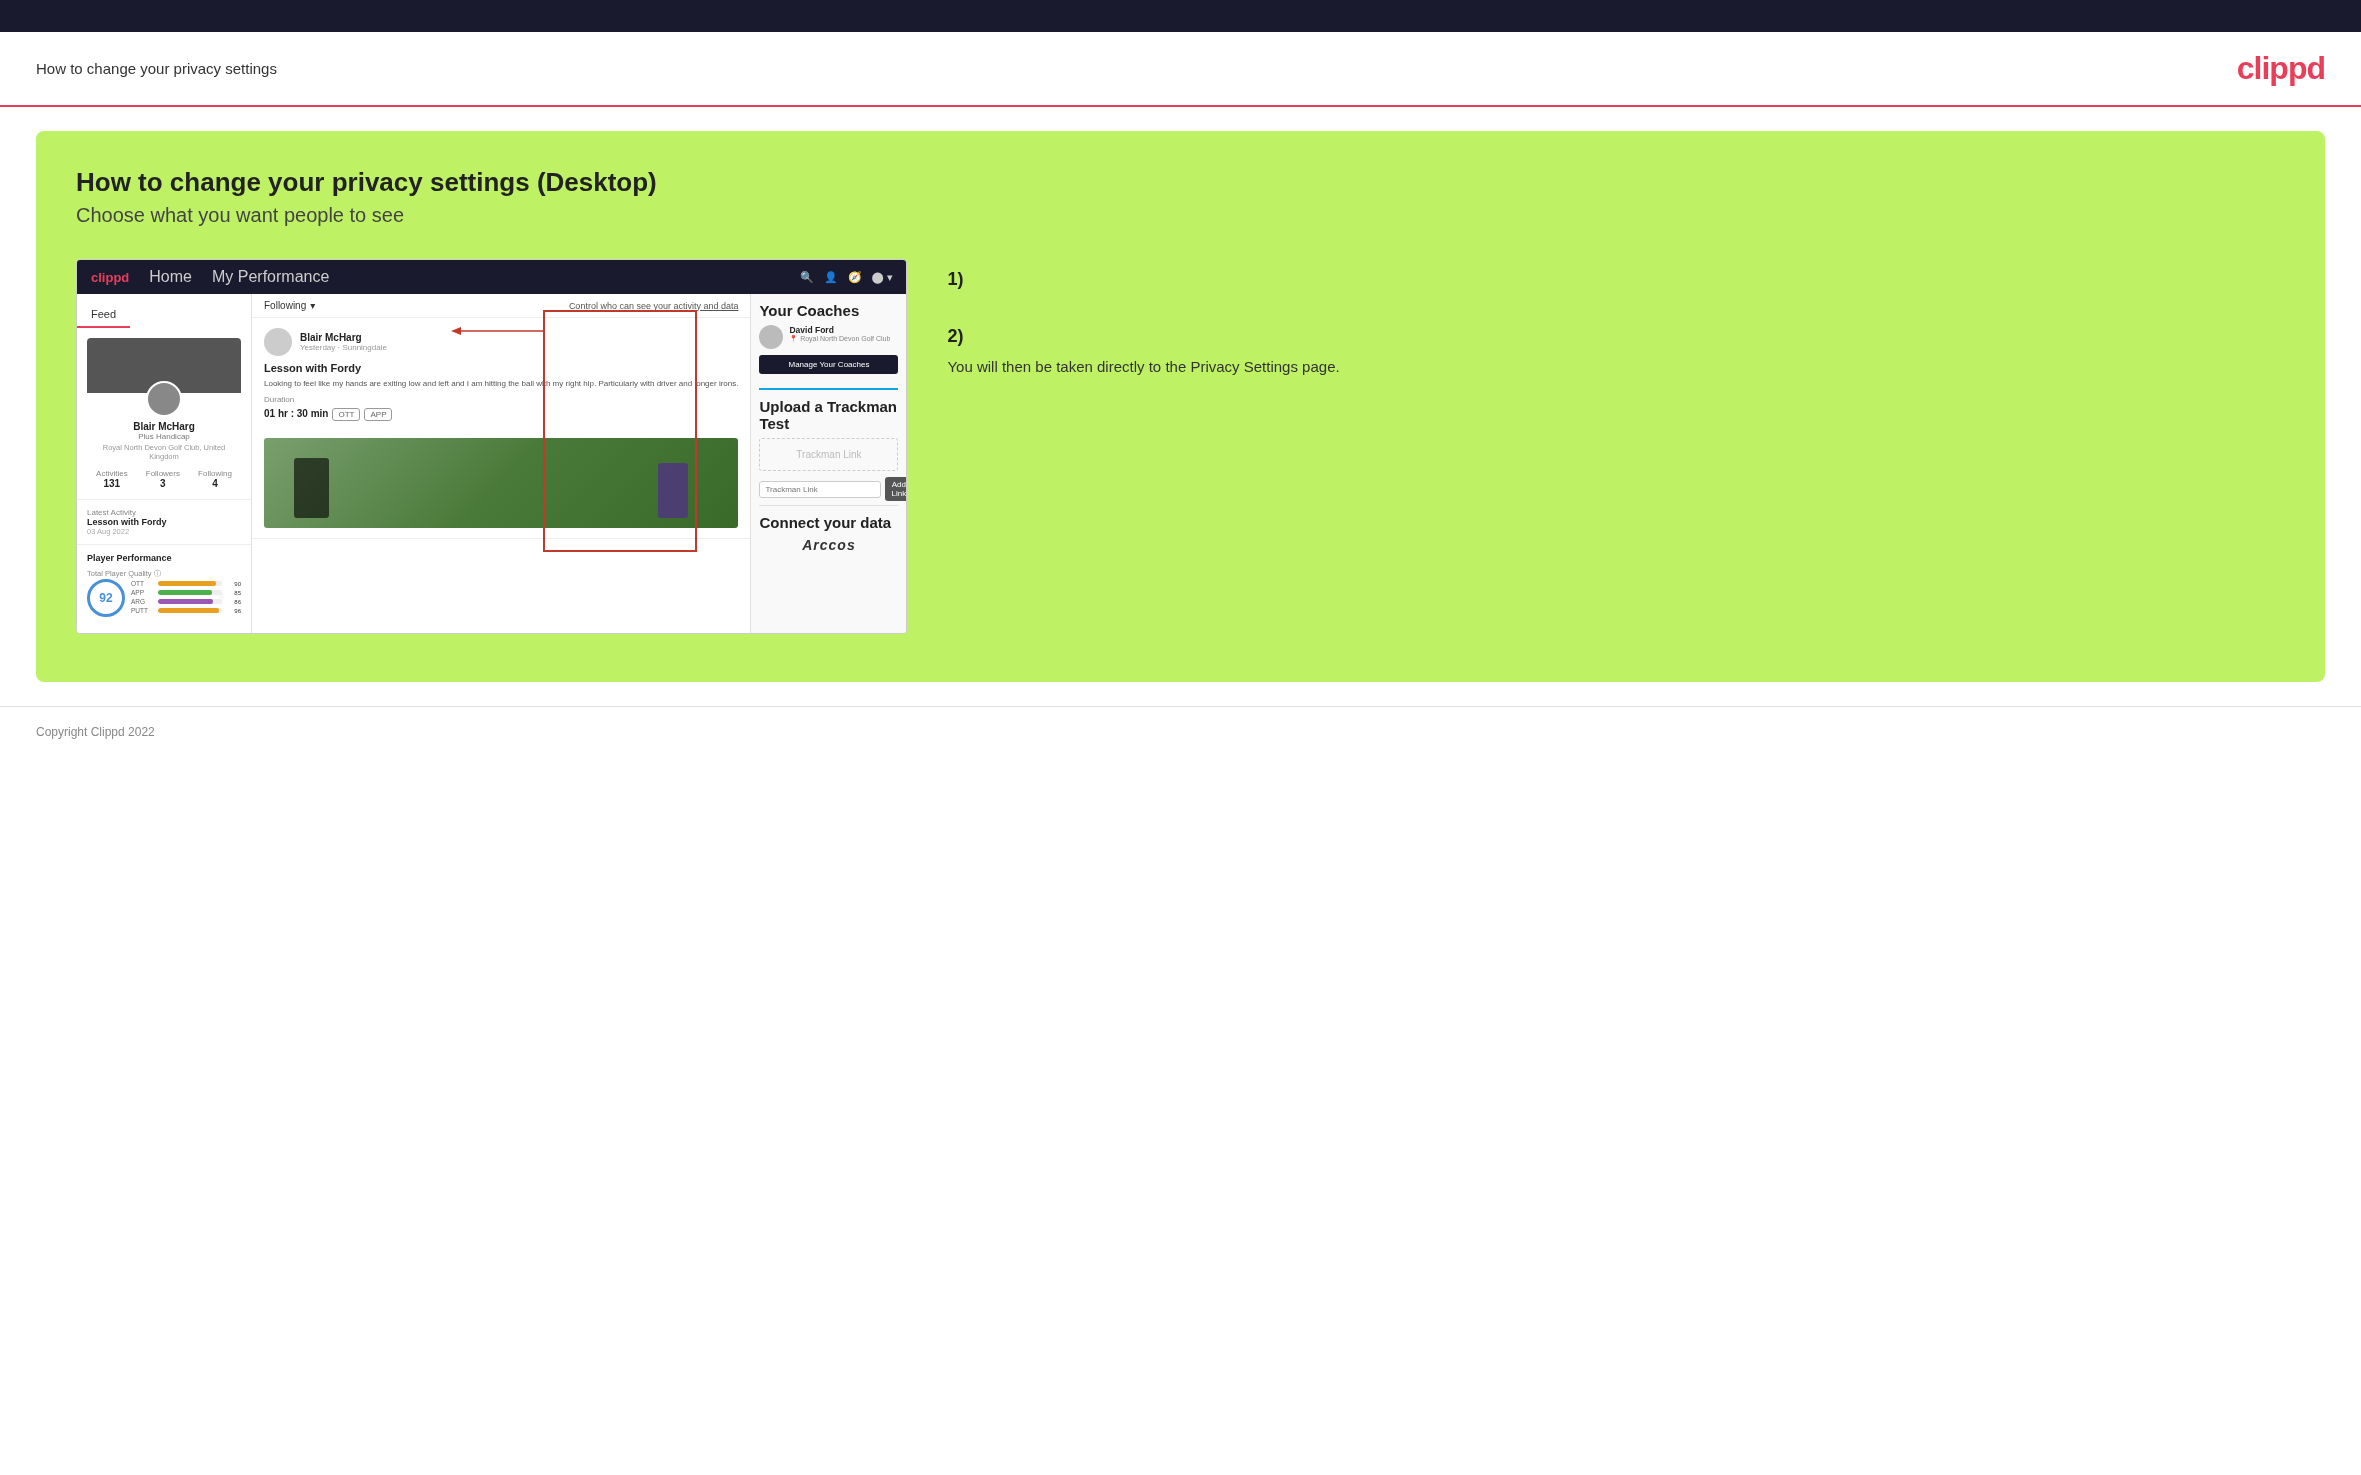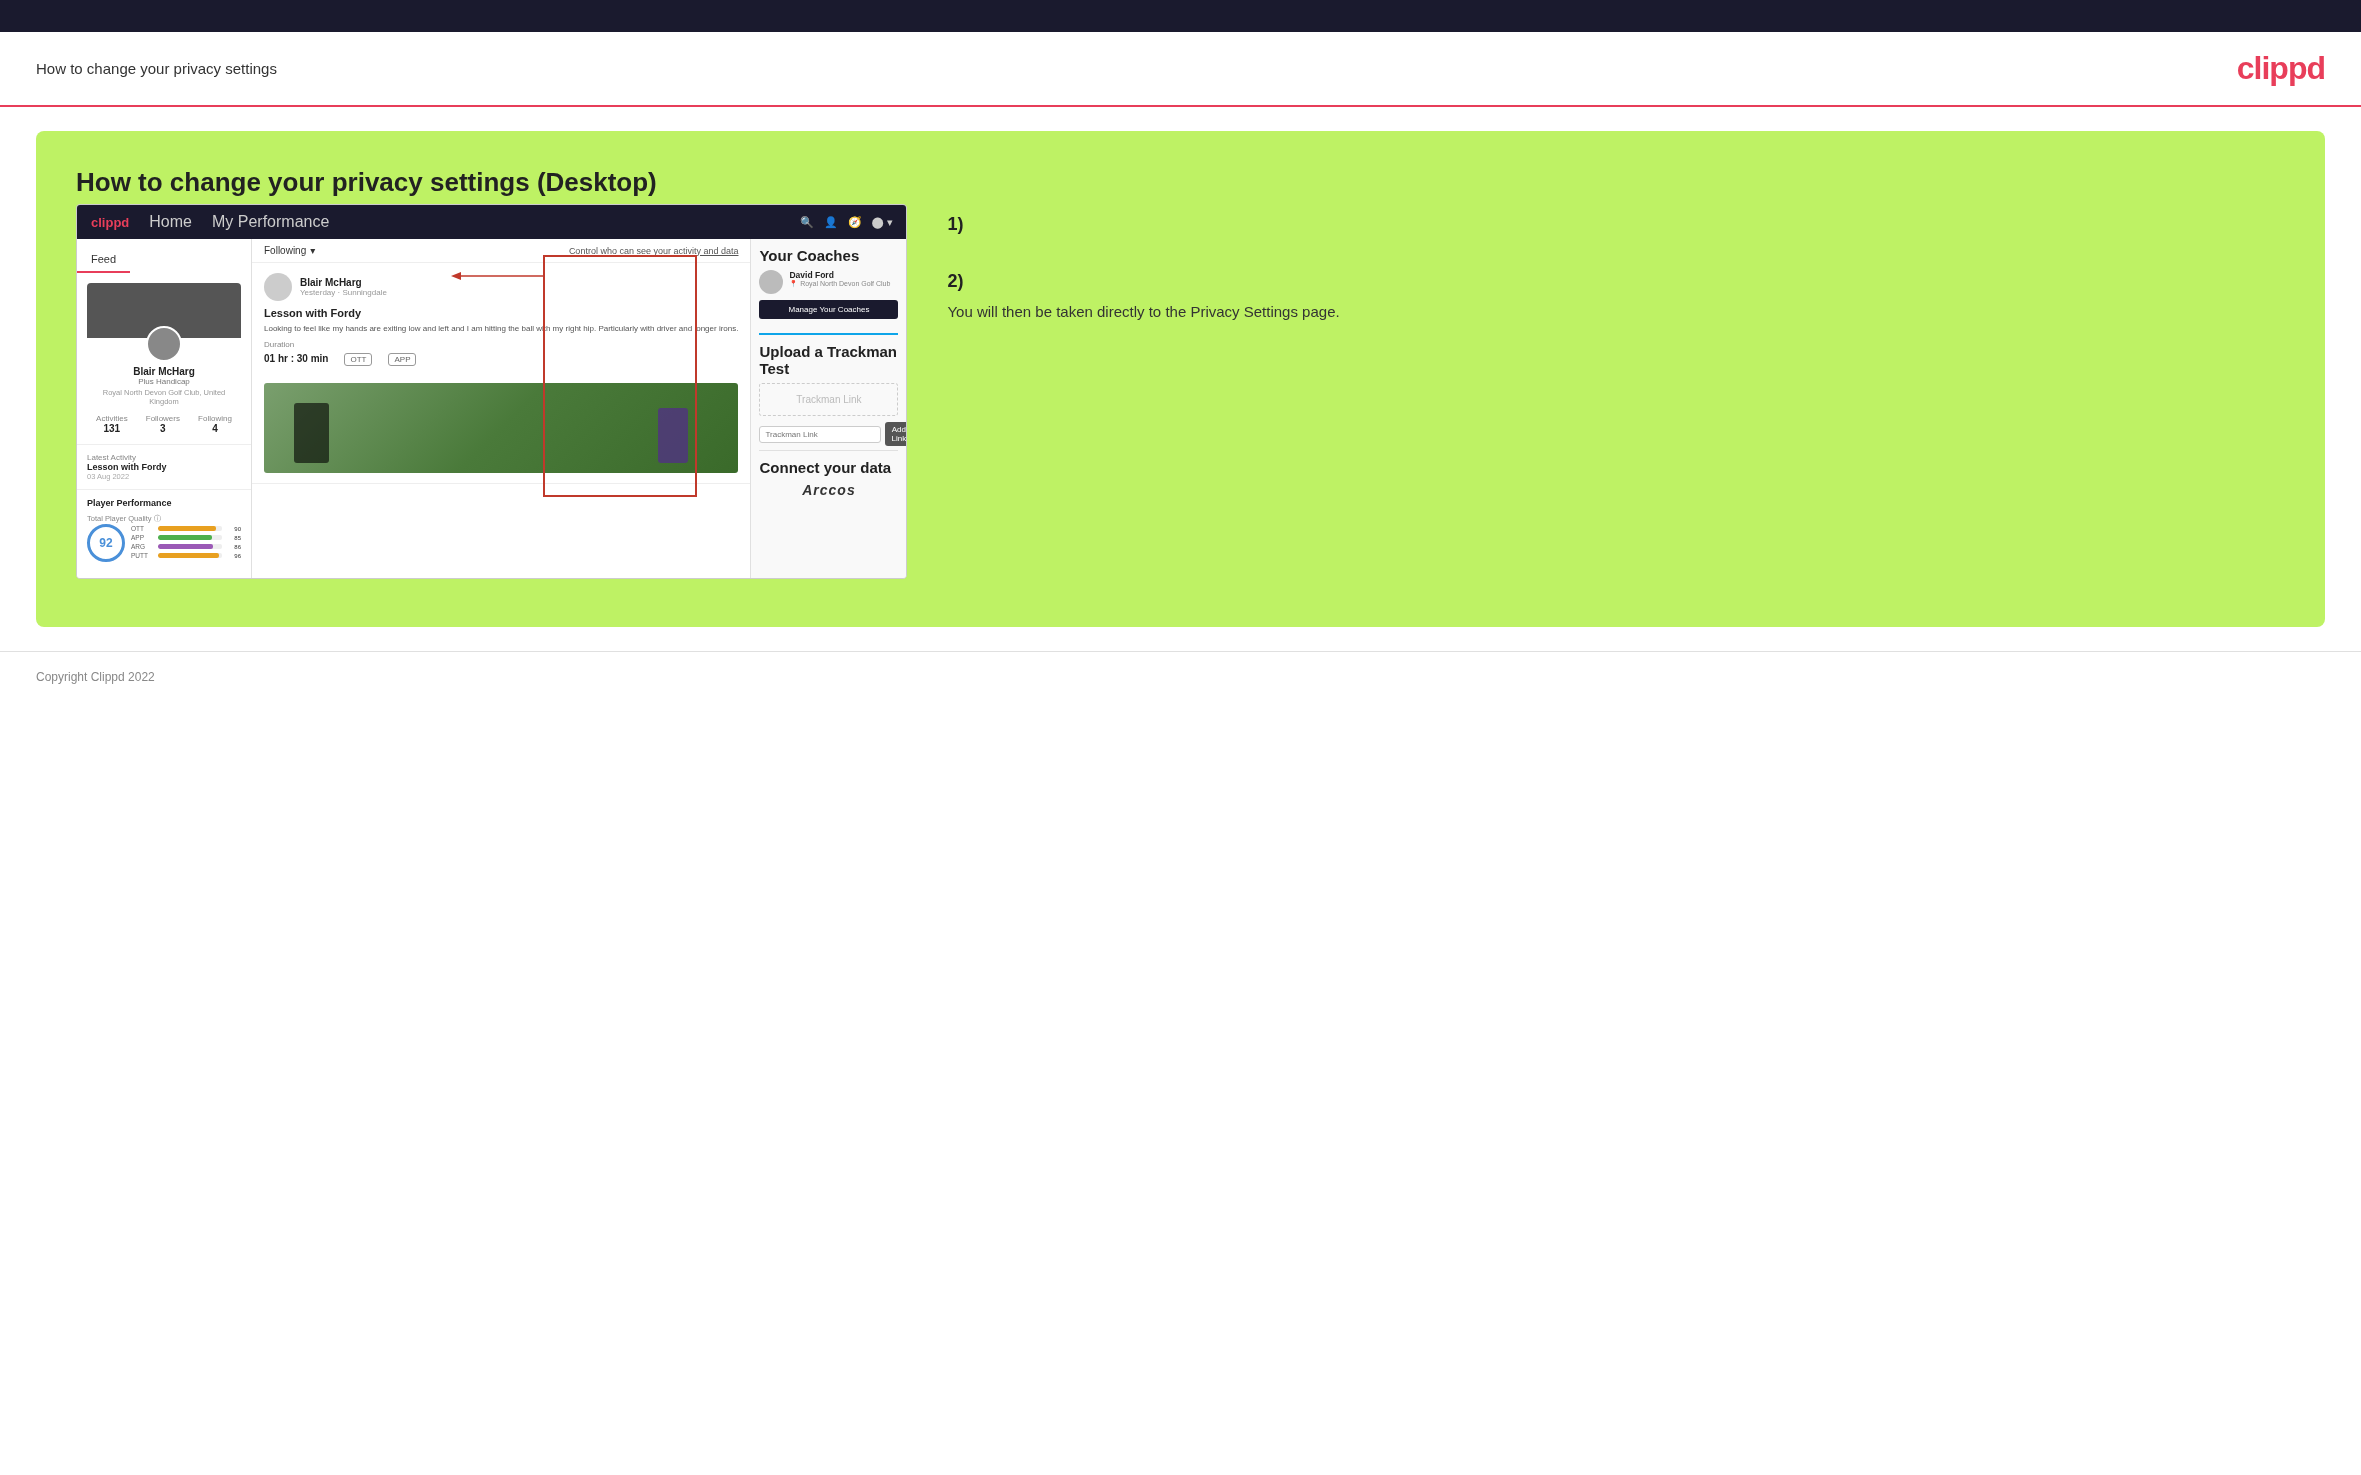--- a/index.html
+++ b/index.html
@@ -284,21 +284,21 @@
       font-size: 8px;
       color: #888;
       margin-bottom: 4px;
     }
     .feed-post-duration-val {
       font-size: 10px;
       font-weight: bold;
     }
     .feed-tags {
       display: flex;
-      gap: 16px;
+      gap: 4px;
       margin-bottom: 17px;
     }
     .feed-tag {
       border: 1px solid #999;
       border-radius: 3px;
       padding: 1px 5px;
       font-size: 8px;
       color: #666;
     }
     .feed-image {
@@ -468,20 +468,21 @@
 
 <div class="top-bar"></div>
 
 <div class="header">
   <span class="header-title">How to change your privacy settings</span>
   <span class="logo">clippd</span>
 </div>
 
 <div class="main-content">
   <div class="main-title">How to change your privacy settings (Desktop)</div>
+  <div class="main-subtitle">Choose what you want people to see</div>
 
   <div class="inner-layout">
 
     <div class="screenshot-wrapper">
       <div class="app-screenshot">
 
         <div class="app-nav">
           <span class="app-nav-logo">clippd</span>
           <span class="app-nav-item">Home</span>
           <span class="app-nav-item">My Performance</span>

